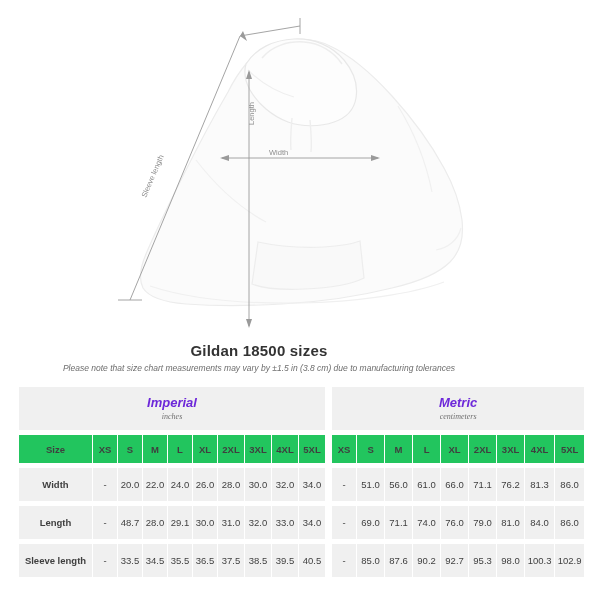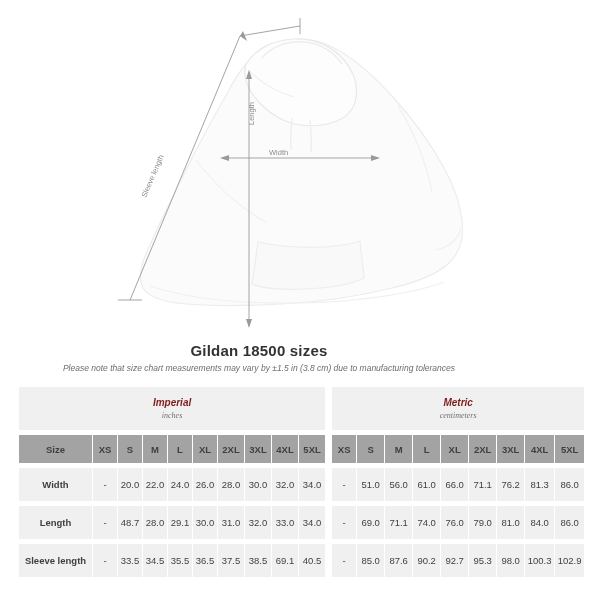--- a/index.html
+++ b/index.html
@@ -64,35 +64,35 @@
     border: 1px solid #ffffff;
     padding: 0;
     text-align: center;
     vertical-align: middle;
   }
   .unit-head {
     background: #f0f0f0;
     height: 43px;
   }
   .unit-name {
-    font-size: 10px;
+    font-size: 13px;
     font-style: italic;
     font-weight: bold;
-    color: #7f1d1d;
+    color: #6d28d9;
     line-height: 1.15;
   }
   .unit-sub {
     font-size: 8px;
     font-style: italic;
     color: #707070;
     margin-top: 2px;
     font-family: Liberation Serif, serif;
   }
   .col-head {
-    background: #a3a3a3;
+    background: #22c55e;
     height: 28px;
     font-size: 9.5px;
     font-weight: bold;
     color: #3f3f3f;
   }
   .row-label {
     background: #f0f0f0;
     height: 33px;
     font-size: 9.5px;
     font-weight: bold;
@@ -312,21 +312,21 @@
 
       <tr>
         <td class="row-label">Sleeve length</td>
         <td class="cell">-</td>
         <td class="cell">33.5</td>
         <td class="cell">34.5</td>
         <td class="cell">35.5</td>
         <td class="cell">36.5</td>
         <td class="cell">37.5</td>
         <td class="cell">38.5</td>
-        <td class="cell">69.1</td>
+        <td class="cell">39.5</td>
         <td class="cell">40.5</td>
         <td class="spacer-col"></td>
         <td class="cell">-</td>
         <td class="cell">85.0</td>
         <td class="cell">87.6</td>
         <td class="cell">90.2</td>
         <td class="cell">92.7</td>
         <td class="cell">95.3</td>
         <td class="cell">98.0</td>
         <td class="cell">100.3</td>

